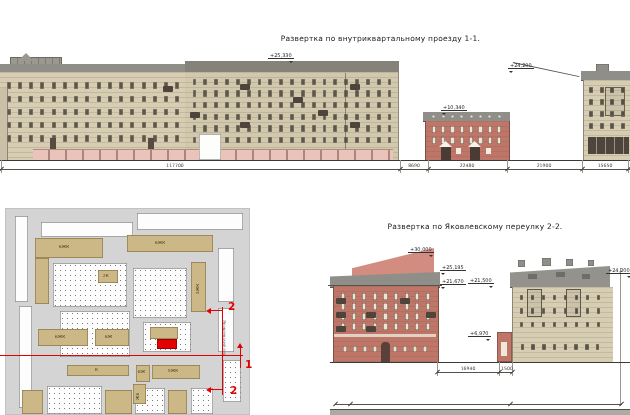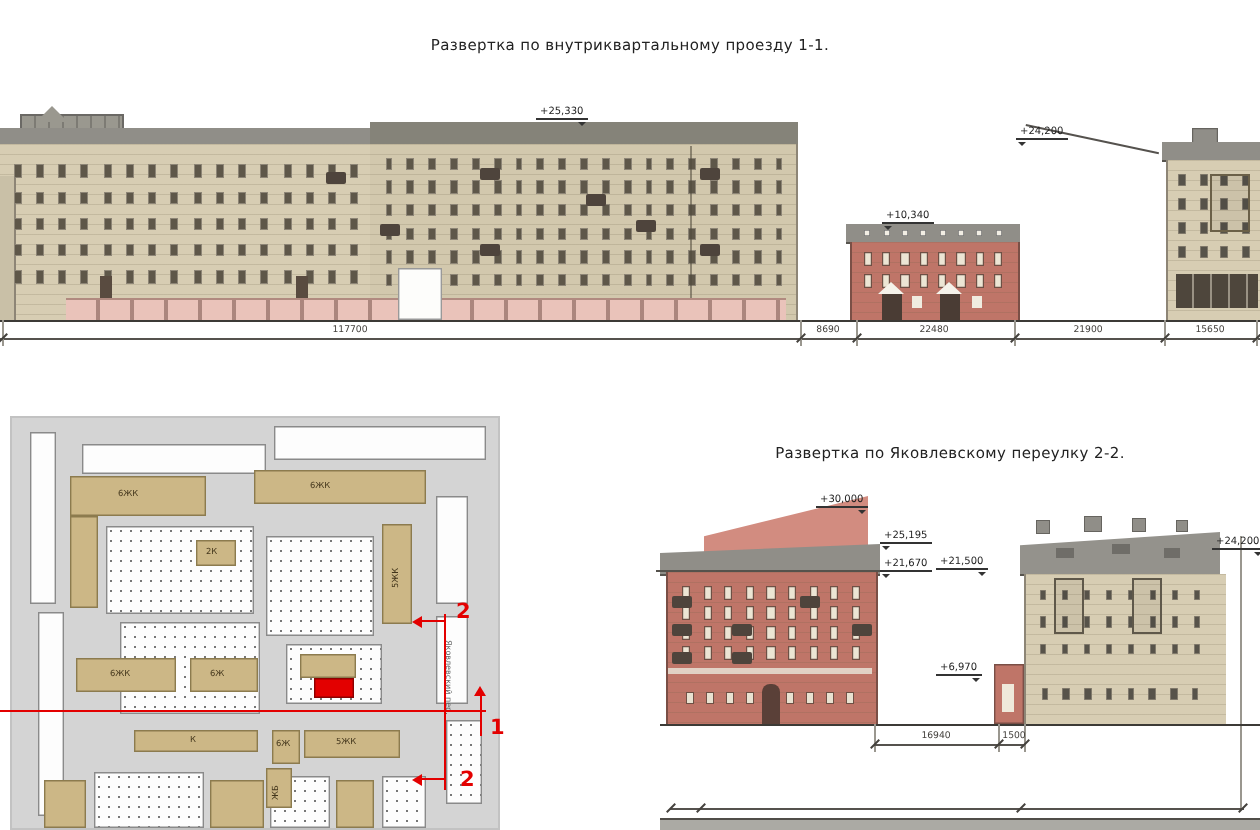--- a/index.html
+++ b/index.html
@@ -49,21 +49,21 @@
   .rlab{position:absolute;color:var(--section-red);font-weight:bold;font-size:10.5px;z-index:41;}
   .rarr{position:absolute;width:0;height:0;z-index:41;}
   .gable{position:absolute;background:var(--gable-pink);}
   .band{position:absolute;}
 </style>
 </head>
 <body>
 
 <div id="app">
 
-  <div class="title" style="left:150px;top:18px;width:330px;">Развертка по внутриквартальному проезду 1-1.</div>
+  <div class="title" style="left:150px;top:34px;width:330px;text-align:right;">Развертка по внутриквартальному проезду 1-1.</div>
 
   <div class="abs" style="left:10px;top:57px;width:50px;height:14px;background:repeating-linear-gradient(90deg,#9a988f 0 6px,#7d7b74 6px 7px);border:1px solid #6b6965;"></div>
   <div class="abs" style="left:18px;top:53px;width:16px;height:8px;background:#9a988f;clip-path:polygon(50% 0,100% 100%,0 100%);"></div>
   <div class="roof" style="left:0;top:64px;width:186px;height:9px;"></div>
   <div class="fac fac-beige" style="left:0;top:72px;width:186px;height:88px;"></div>
   <div class="abs" style="left:0;top:88px;width:7px;height:72px;background:#c9c0a7;border-right:1px solid #8d8576;"></div>
   <div class="wgrid wbA" style="left: 3px; top: 79px; width: 180px; height: 66px; grid-template-columns: repeat(16, 1fr); grid-template-rows: repeat(5, 1fr);">
       <div class="w"></div>
       <div class="w"></div>
       <div class="w"></div>

